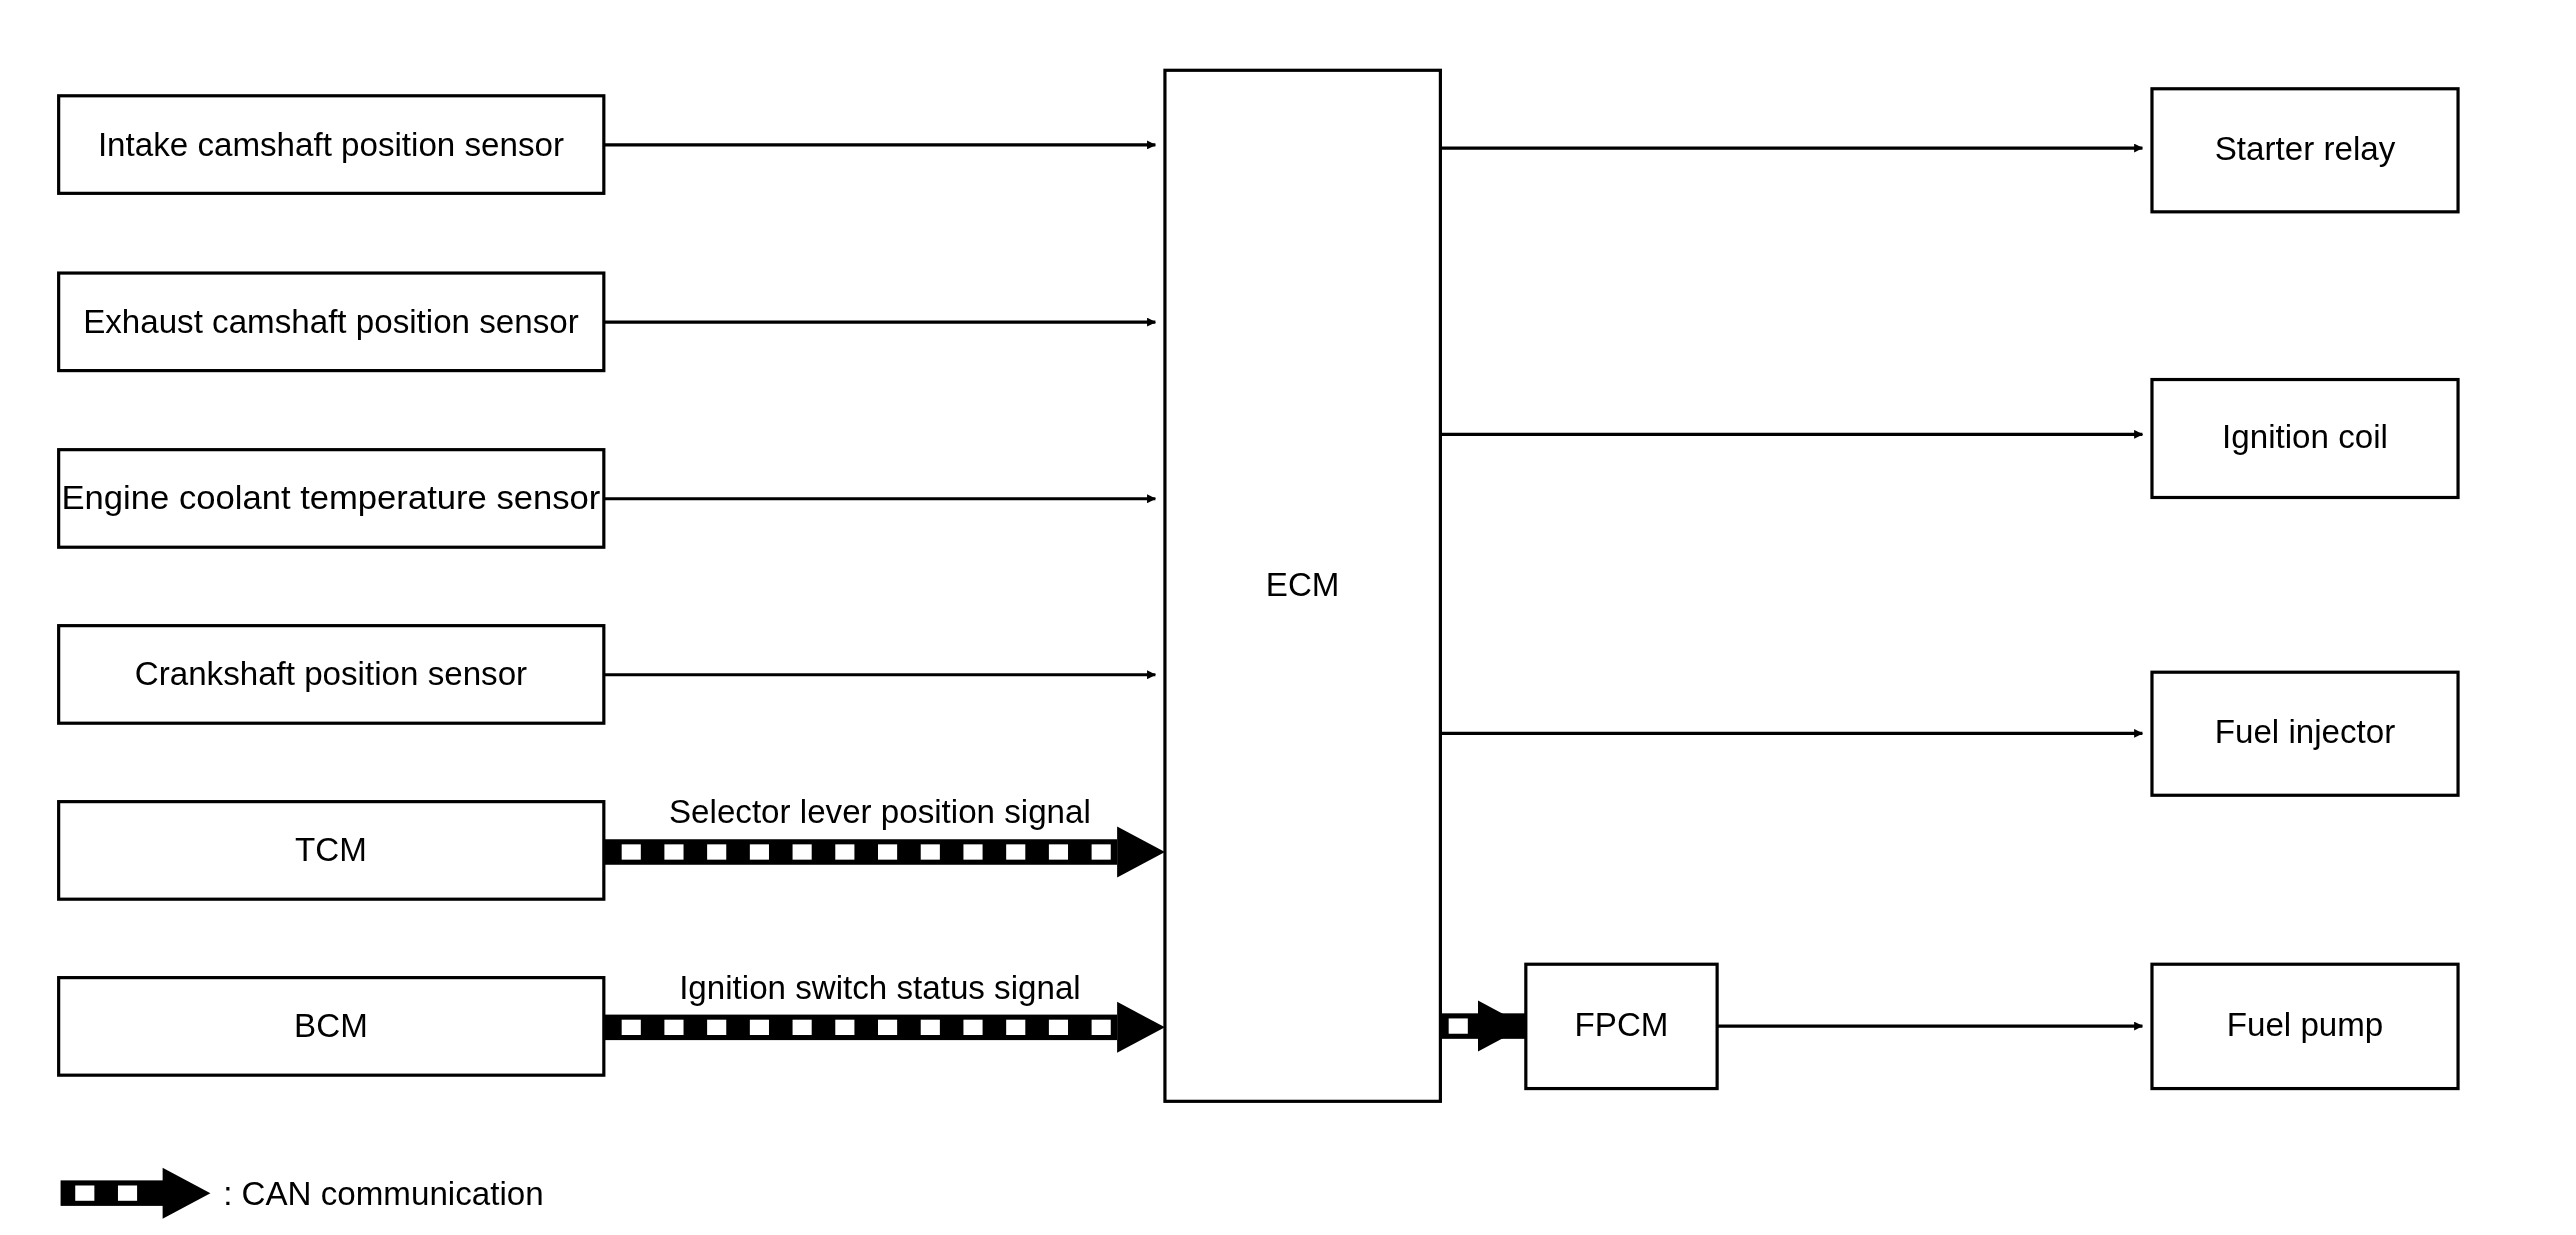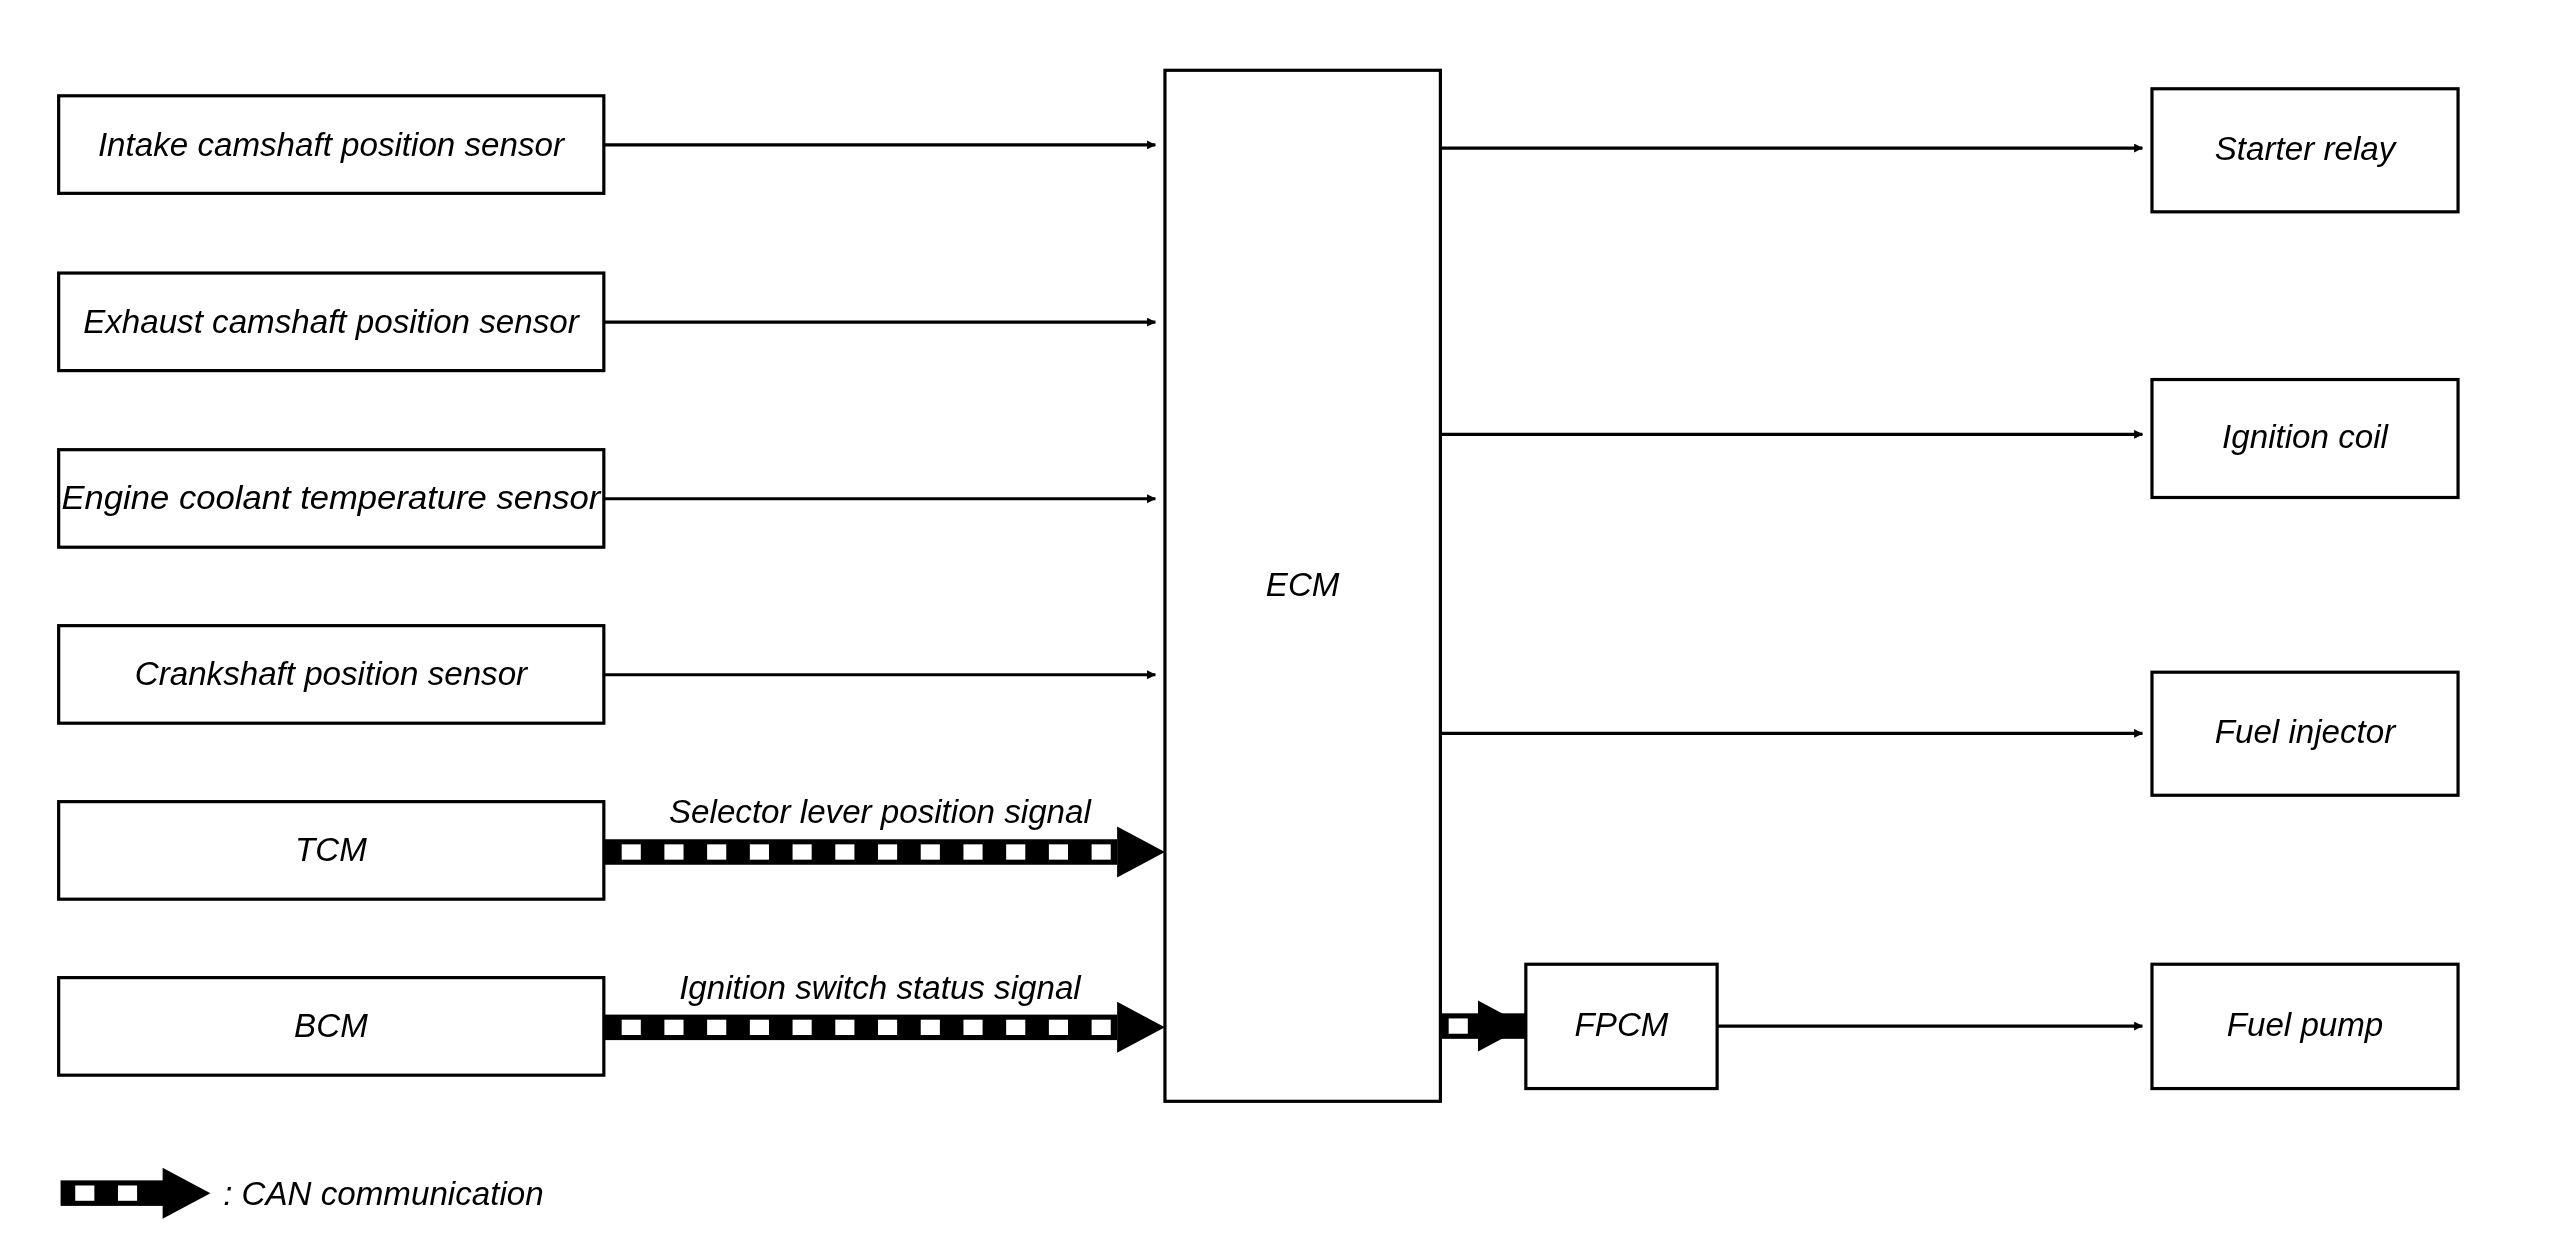--- a/index.html
+++ b/index.html
@@ -9,21 +9,20 @@
   }
   body {
     font-family: "Liberation Sans", sans-serif;
   }
   #canvas {
     position: relative;
     width: 2576px;
     height: 1236px;
     background: #ffffff;
     overflow: hidden;
-    font-style: italic;
   }
   svg.diagram {
     position: absolute;
     left: 0;
     top: 0;
     width: 2576px;
     height: 1236px;
   }
   .box-rect {
     fill: #ffffff;

